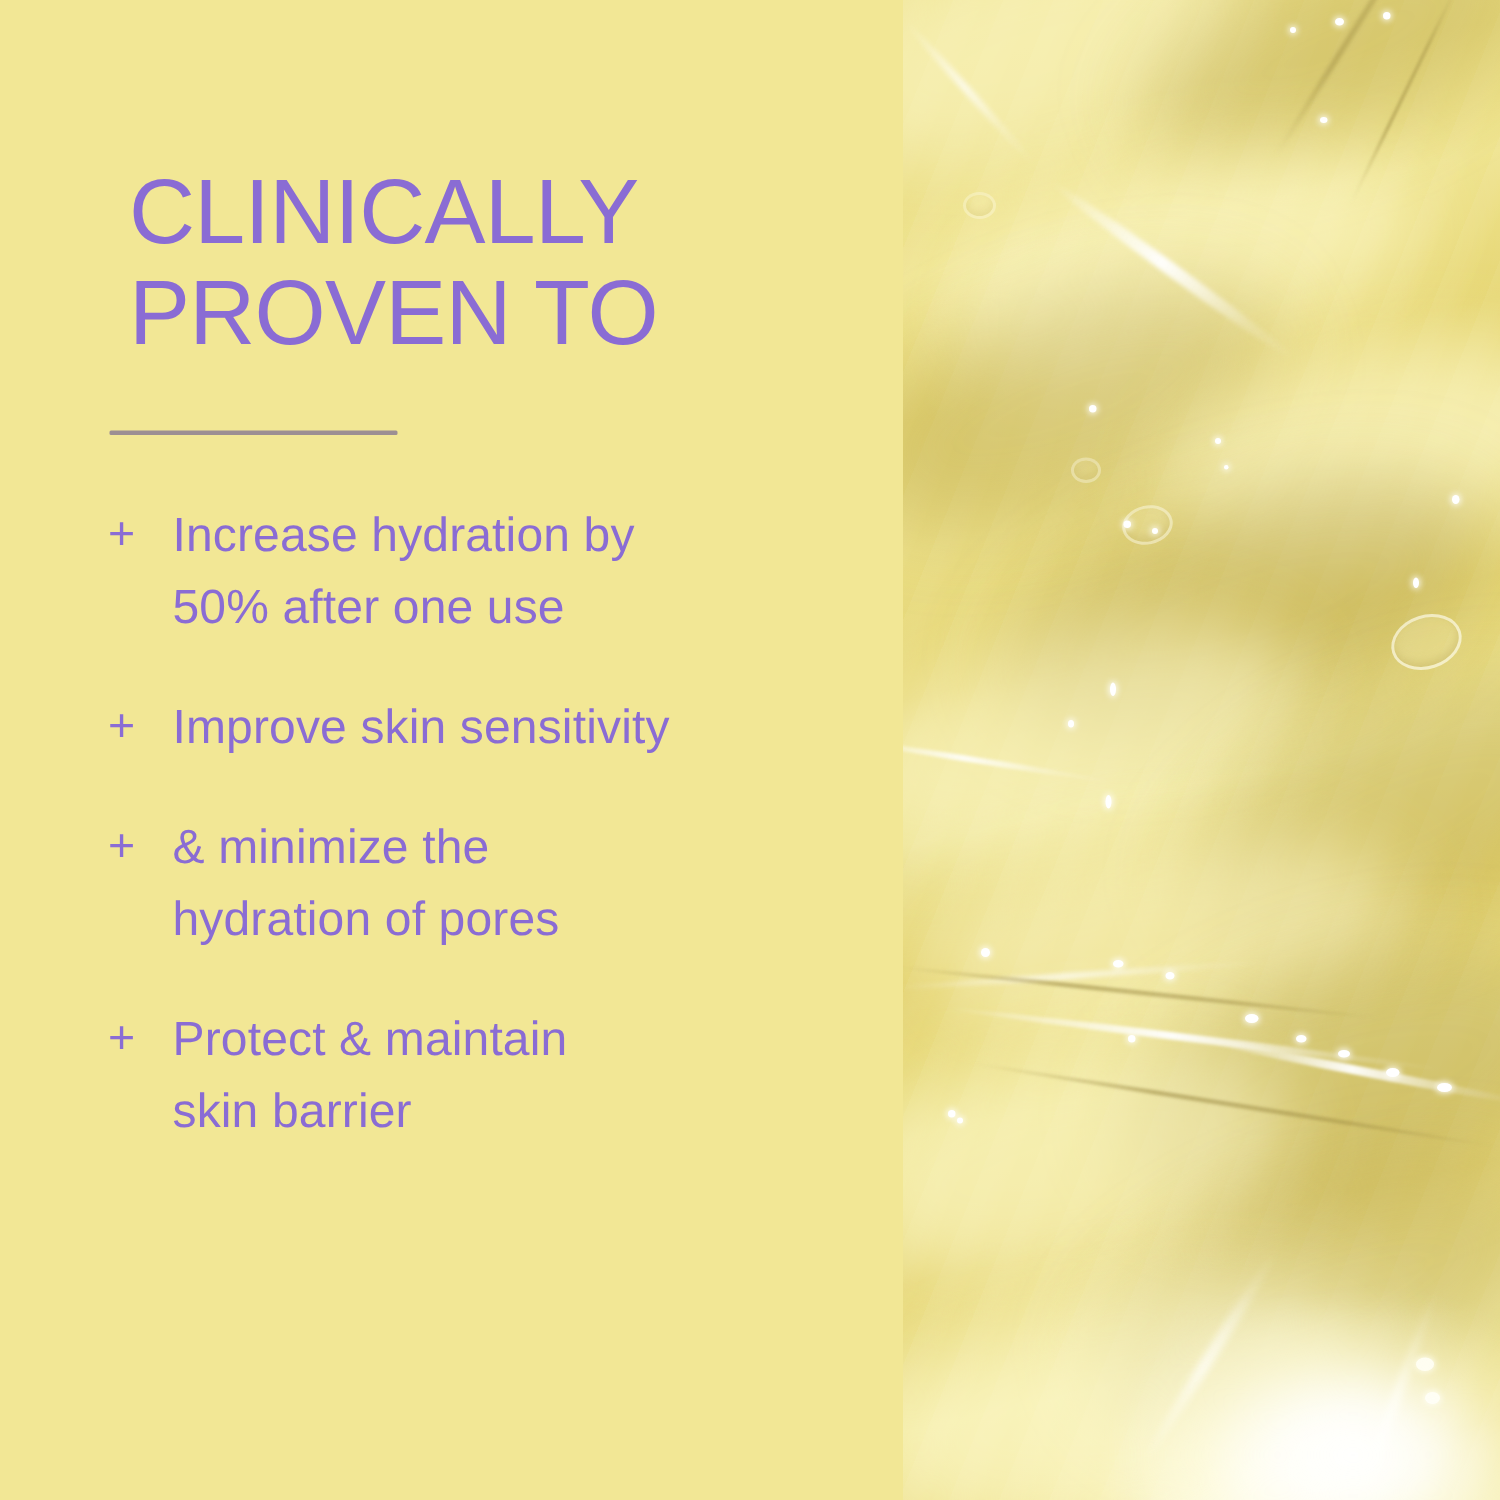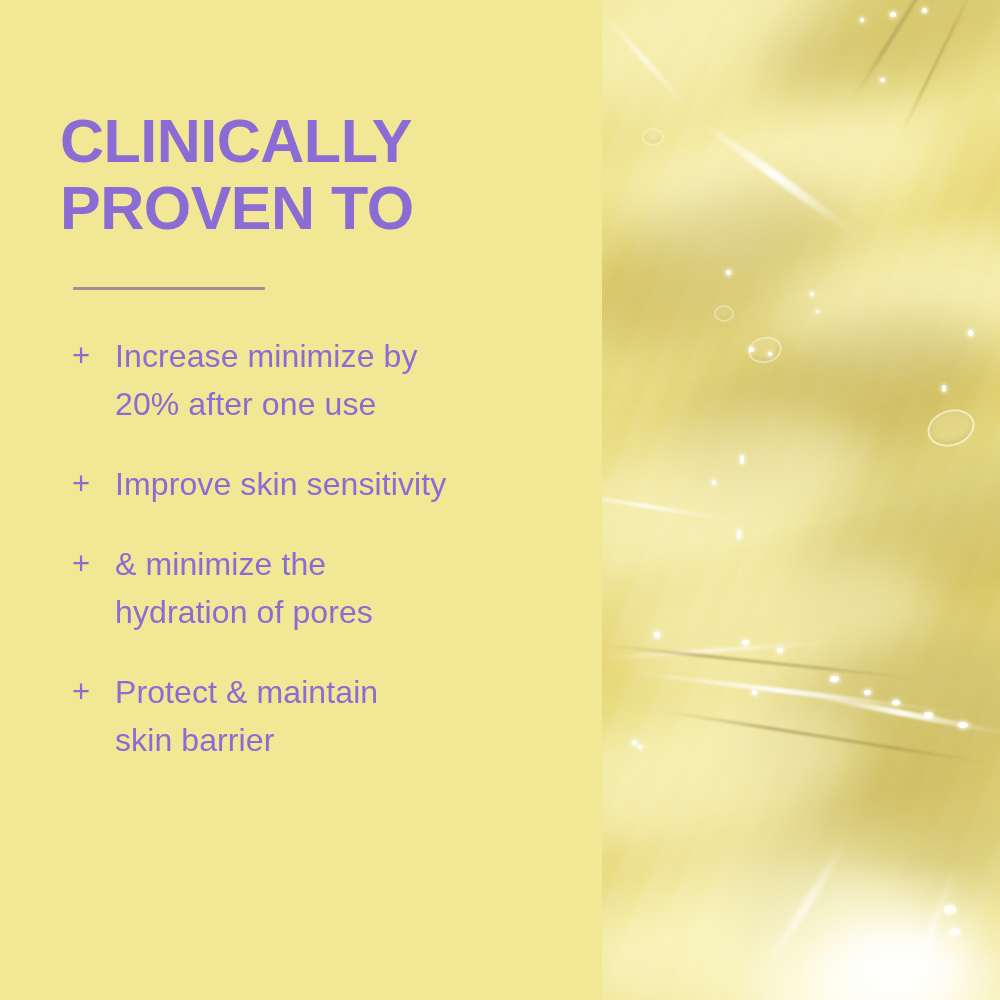--- a/index.html
+++ b/index.html
@@ -23,26 +23,26 @@
   #text-panel {
     position:absolute;
     left:0; top:0;
     width:602px; height:1000px;
     background:#f2e795;
     z-index:5;
   }
 
   #headline {
     position:absolute;
-    left:60px;
+    left:86px;
     top:108px;
     width:500px;
     color:#8a6cd4;
     font-family:"Liberation Sans", sans-serif;
-    font-weight:bold;
+    font-weight:normal;
     font-size:61px;
     line-height:67px;
     letter-spacing:-0.5px;
     text-transform:uppercase;
   }
   #headline .hl-line { display:block; white-space:nowrap; }
 
   #divider {
     position:absolute;
     left:73px;
@@ -259,22 +259,22 @@
       <span class="hl-line">PROVEN TO</span>
     </h1>
 
     <div id="divider"></div>
 
     <ul id="benefit-list">
 
       <li class="benefit-item">
         <span class="benefit-plus">+</span>
         <span class="benefit-text">
-          <span class="ln">Increase minimize by</span>
-          <span class="ln">20% after one use</span>
+          <span class="ln">Increase hydration by</span>
+          <span class="ln">50% after one use</span>
         </span>
       </li>
 
       <li class="benefit-item">
         <span class="benefit-plus">+</span>
         <span class="benefit-text">
           <span class="ln">Improve skin sensitivity</span>
         </span>
       </li>
 

